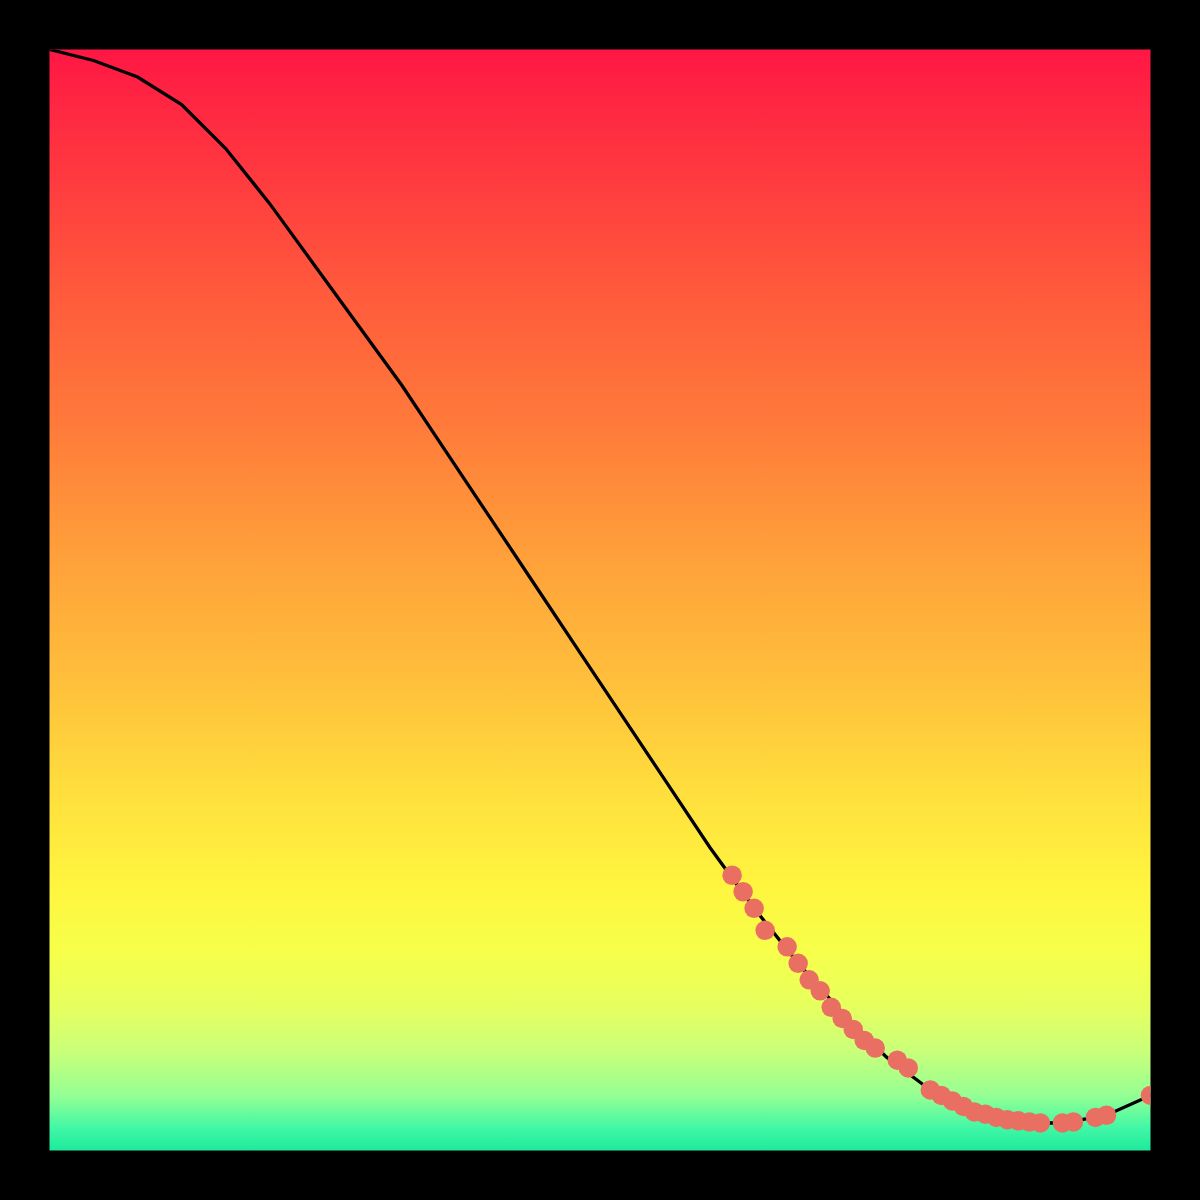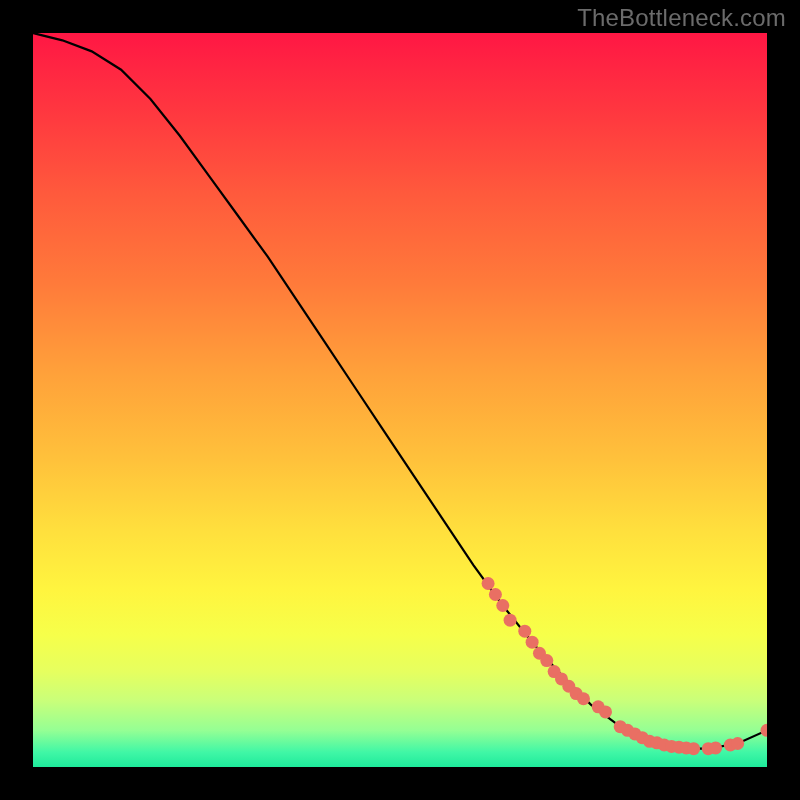--- a/index.html
+++ b/index.html
@@ -58,21 +58,20 @@
     width: 734px;
     height: 734px;
     pointer-events: none;
   }
 </style>
 </head>
 <body>
 
 <div class="stage">
 
-  <div class="watermark">TheBottleneck.com</div>
 
   <div class="plot"></div>
 
   <svg class="overlay" viewBox="0 0 734 734" preserveAspectRatio="none">
     <path id="curve-path" fill="none" stroke="#000000" stroke-width="2.2" stroke-linecap="round" d="M0.00 0.00 L29.36 7.34 L58.72 18.35 L88.08 36.70 L117.44 66.06 L146.80 102.76 L176.16 143.13 L205.52 183.50 L234.88 223.87 L264.24 267.91 L293.60 311.95 L322.96 355.99 L352.32 400.03 L381.68 444.07 L411.04 488.11 L440.40 532.15 L469.76 572.52 L499.12 609.22 L528.48 642.25 L557.84 671.61 L587.20 693.63 L616.56 708.31 L645.92 715.65 L675.28 715.65 L704.64 710.51 L734.00 697.30"></path>
     <g id="markers">
         <circle cx="455.08" cy="550.50" r="6.5" fill="#e96f63"></circle>
         <circle cx="462.42" cy="561.51" r="6.5" fill="#e96f63"></circle>
         <circle cx="469.76" cy="572.52" r="6.5" fill="#e96f63"></circle>
         <circle cx="477.10" cy="587.20" r="6.5" fill="#e96f63"></circle>

